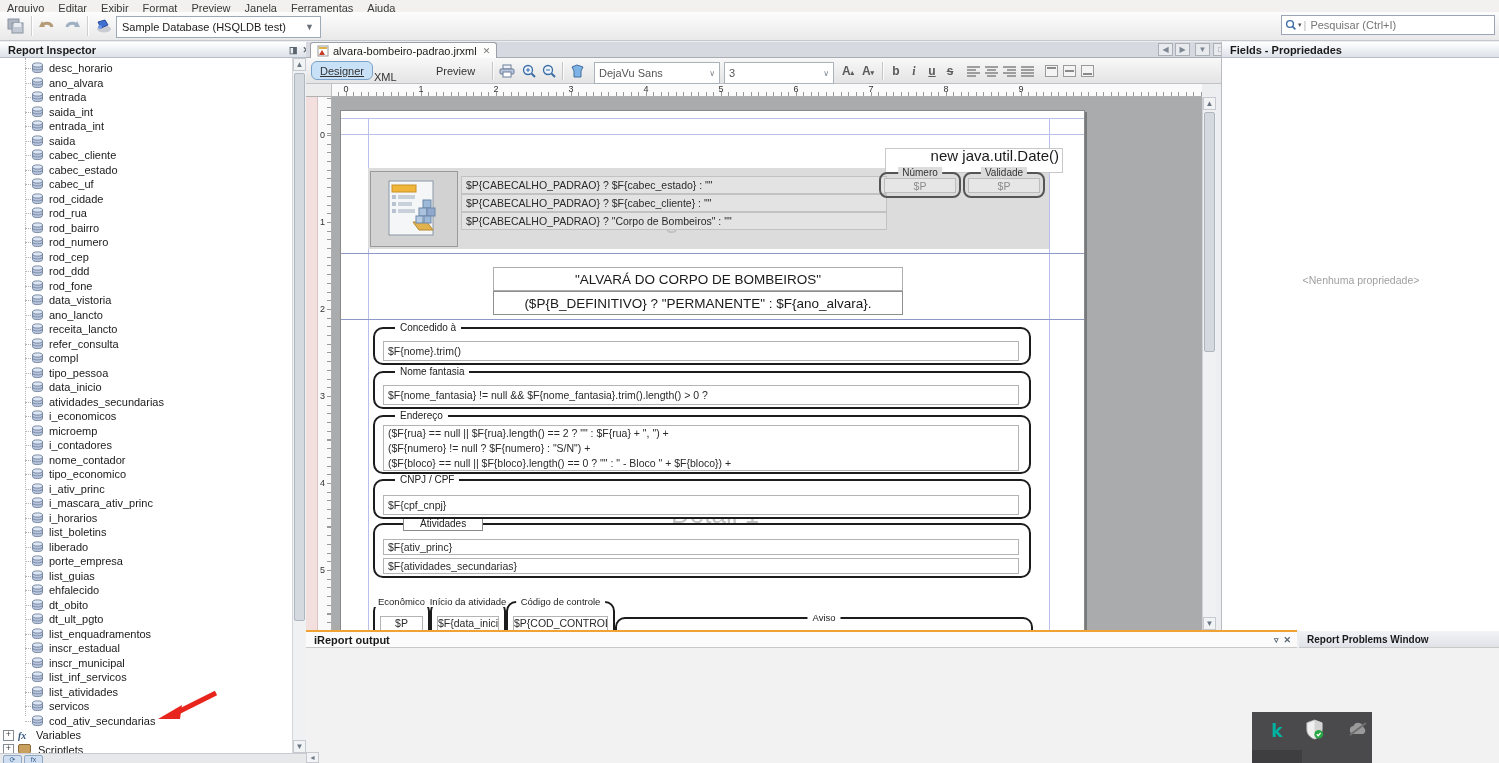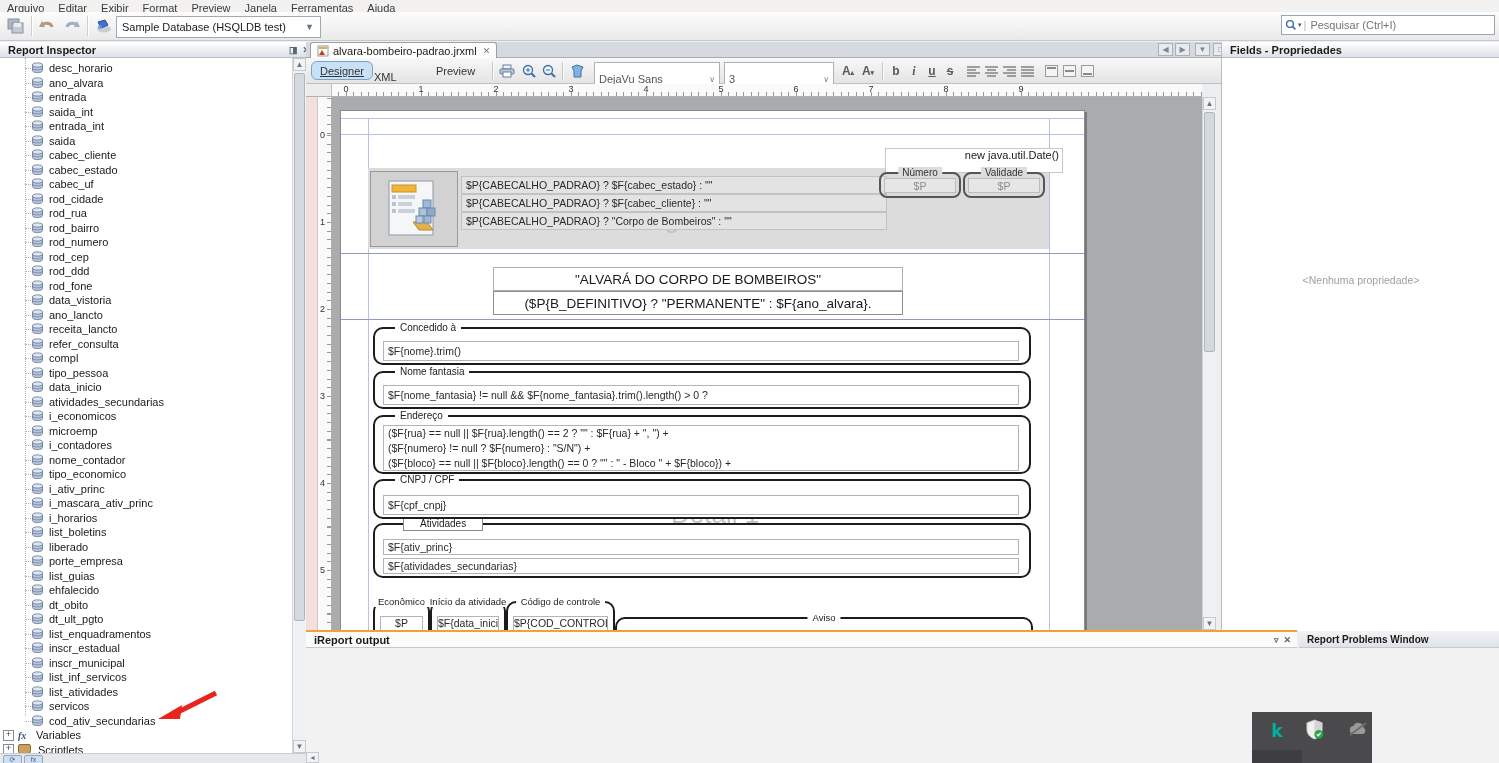--- a/index.html
+++ b/index.html
@@ -54,21 +54,21 @@
            border-radius:3px 3px 0 0;display:flex;align-items:center;padding:0 6px;font-size:11px;}
   #doc-tab .close{margin-left:6px;color:#777;font-size:9px;}
   .tabctl{position:absolute;top:1px;width:15px;height:13px;background:#e8eaee;border:1px solid #aab0b8;box-sizing:border-box;
           font-size:8px;color:#7d8894;text-align:center;line-height:11px;}
   #designer-toolbar{left:306px;top:58px;width:915px;height:26px;background:linear-gradient(#f8f8f8,#e4e4e4);
                     border-bottom:1px solid #bfc3c8;box-sizing:border-box;}
   .vbtn{position:absolute;top:3px;height:19px;display:flex;align-items:center;justify-content:center;font-size:11px;color:#333;padding:0 8px;box-sizing:border-box;}
   .vbtn.sel{background:#c9e1f6;border:1px solid #7ba3c9;border-radius:6px;text-decoration:underline;}
   .dsep{position:absolute;top:4px;width:1px;height:18px;background:#c6c6c6;border-right:1px solid #fbfbfb;}
   .icon18{position:absolute;top:4px;width:18px;height:18px;display:flex;align-items:center;justify-content:center;}
-  .combo{position:absolute;top:4px;height:34px;background:#fff;border:1px solid #aab2bc;font-size:11px;color:#555;
+  .combo{position:absolute;top:4px;height:22px;background:#fff;border:1px solid #aab2bc;font-size:11px;color:#555;
          display:flex;align-items:center;padding-left:4px;box-sizing:border-box;justify-content:space-between;}
   .combo .arr{margin-left:auto;color:#7a828c;font-size:8px;padding-right:4px;}
   .stylebtn{position:absolute;top:4px;width:16px;height:18px;text-align:center;line-height:18px;font-size:12px;color:#5a5a5a;font-weight:bold;}
 
   
   #hruler{left:332px;top:84px;width:870px;height:13px;background:#fafafa;border-bottom:1px solid #b0b0b0;box-sizing:border-box;
           background-image:repeating-linear-gradient(90deg,#9a9a9a 0 1px,transparent 1px 7.5px);
           background-size:100% 4px;background-repeat:repeat-x;background-position:14px bottom;}
   .hnum{position:absolute;top:0;font-size:9px;color:#333;transform:translateX(-50%);}
   #ruler-corner{left:306px;top:84px;width:26px;height:13px;background:#ececec;border-bottom:1px solid #b0b0b0;border-right:1px solid #c0c0c0;box-sizing:border-box;}
@@ -85,21 +85,21 @@
   .guide-h{position:absolute;left:0;width:743px;height:0;border-top:1px solid #b9c0ea;}
   .guide-v{position:absolute;top:7px;bottom:0;width:0;border-left:1px solid #b9c0ea;}
   .band-line{position:absolute;left:0;width:743px;height:0;border-top:1px solid #8f99c9;}
   #ph-band{position:absolute;left:27px;top:57px;width:681px;height:81px;background:#dcdcdc;z-index:0;}
   .watermark{position:absolute;font-size:26px;color:#c3c3c3;z-index:1;white-space:nowrap;}
   .exprbox{position:absolute;left:120px;width:426px;height:18px;background:#e3e3e3;border:1px solid #c2c2c2;
            font-size:10.5px;color:#2a2a2a;line-height:16px;padding-left:4px;box-sizing:border-box;white-space:nowrap;overflow:hidden;z-index:2;}
   #img-placeholder{position:absolute;left:29px;top:60px;width:88px;height:76px;background:#d2d2d2;border:1px solid #9a9a9a;
                    display:flex;align-items:center;justify-content:center;z-index:2;box-sizing:border-box;}
   #date-box{position:absolute;left:544px;top:37px;width:178px;height:25px;background:#fff;border:1px solid #c8c8c8;
-            font-size:11px;text-align:right;line-height:13px;padding-right:3px;box-sizing:border-box;z-index:2;}
+            font-size:15px;text-align:right;line-height:13px;padding-right:3px;box-sizing:border-box;z-index:2;}
   .nv-cell{position:absolute;top:61px;width:82px;height:26px;border:2px solid #555;border-radius:8px;z-index:2;box-sizing:border-box;}
   .nv-label{position:absolute;top:-7px;left:50%;transform:translateX(-50%);background:#dcdcdc;padding:0 4px;font-size:10px;color:#333;white-space:nowrap;}
   .nv-val{position:absolute;left:3px;right:3px;top:4px;bottom:3px;background:#e6e6e6;border:1px solid #bcbcbc;
           font-size:10.5px;color:#8c8c8c;text-align:center;line-height:14px;}
   .tbox{position:absolute;left:152px;width:410px;height:24px;background:#fff;border:1px solid #adadad;z-index:2;
         font-size:13.5px;text-align:center;line-height:23px;box-sizing:border-box;white-space:nowrap;}
   .gbox{position:absolute;left:32px;width:658px;border:2px solid #1c1c1c;border-radius:10px;background:#fff;z-index:2;box-sizing:border-box;}
   .glabel{position:absolute;top:-7px;left:20px;background:#fff;padding:0 5px;font-size:10px;color:#222;white-space:nowrap;}
   .glabel.boxed{border:1px solid #8a8a8a;top:-9px;padding:1px 16px;}
   .ibox{position:absolute;left:8px;right:10px;border:1px solid #b4b4b4;background:#fff;font-size:10.5px;color:#2a2a2a;

